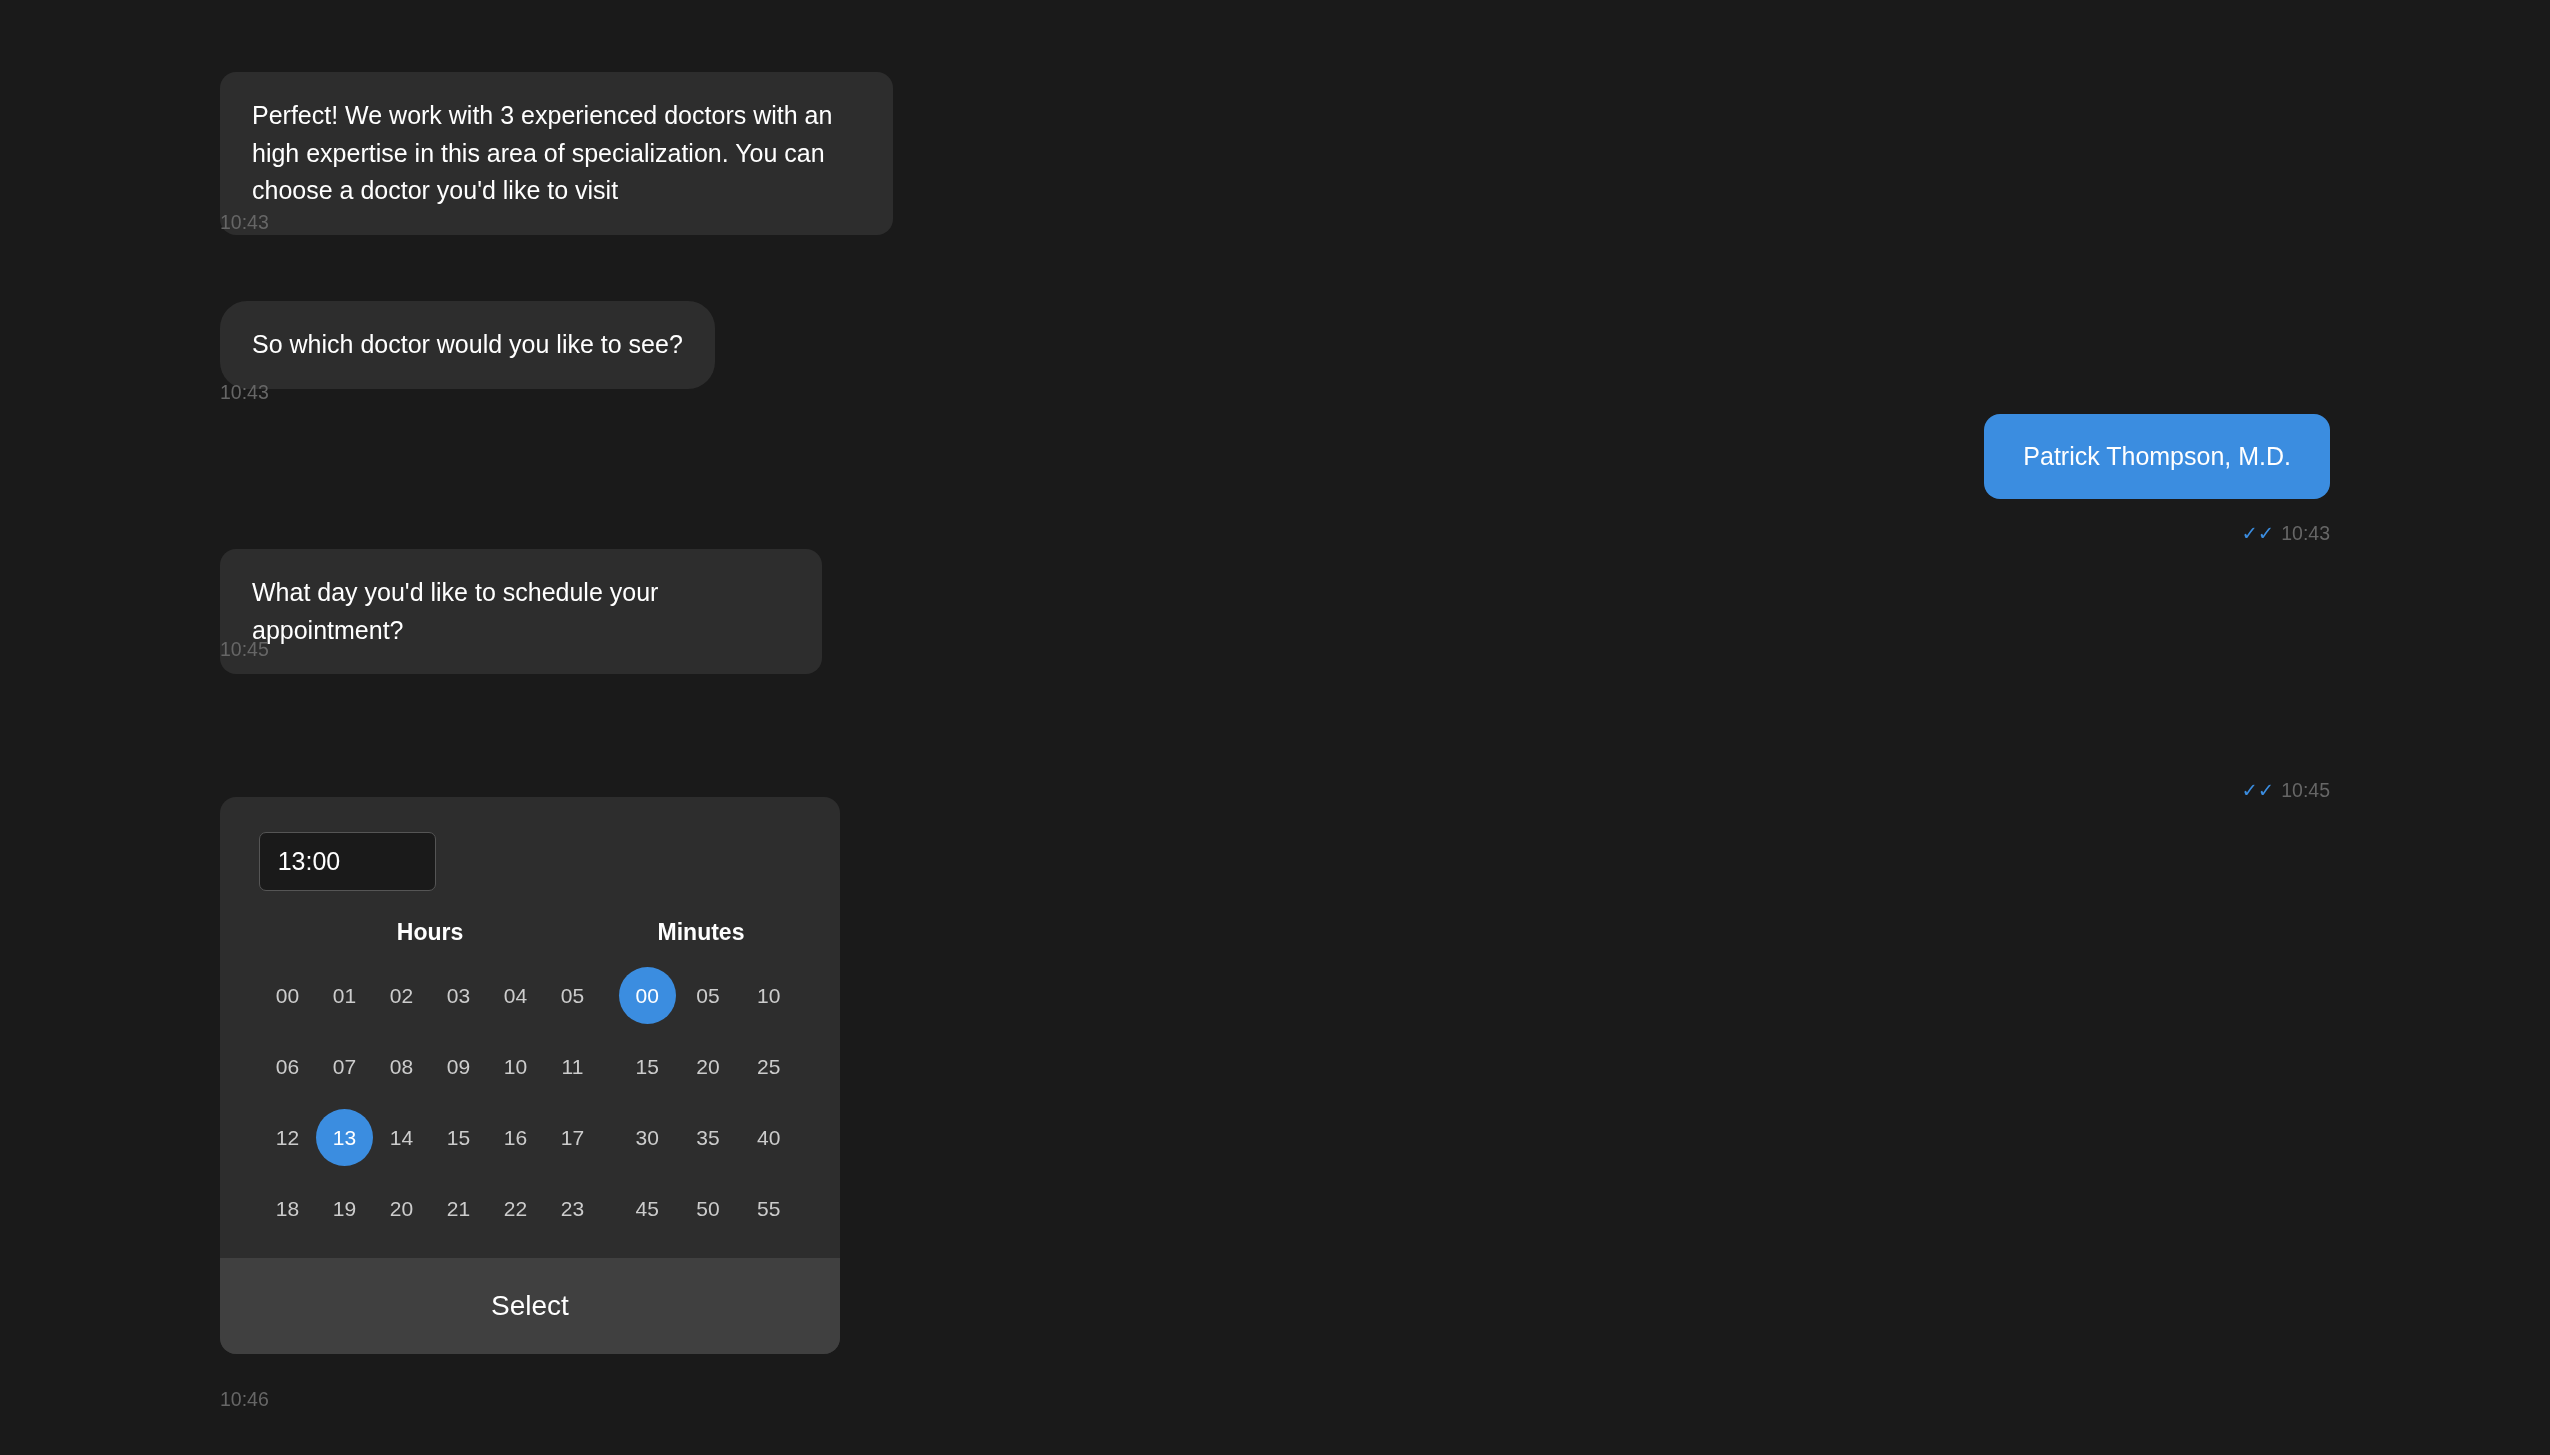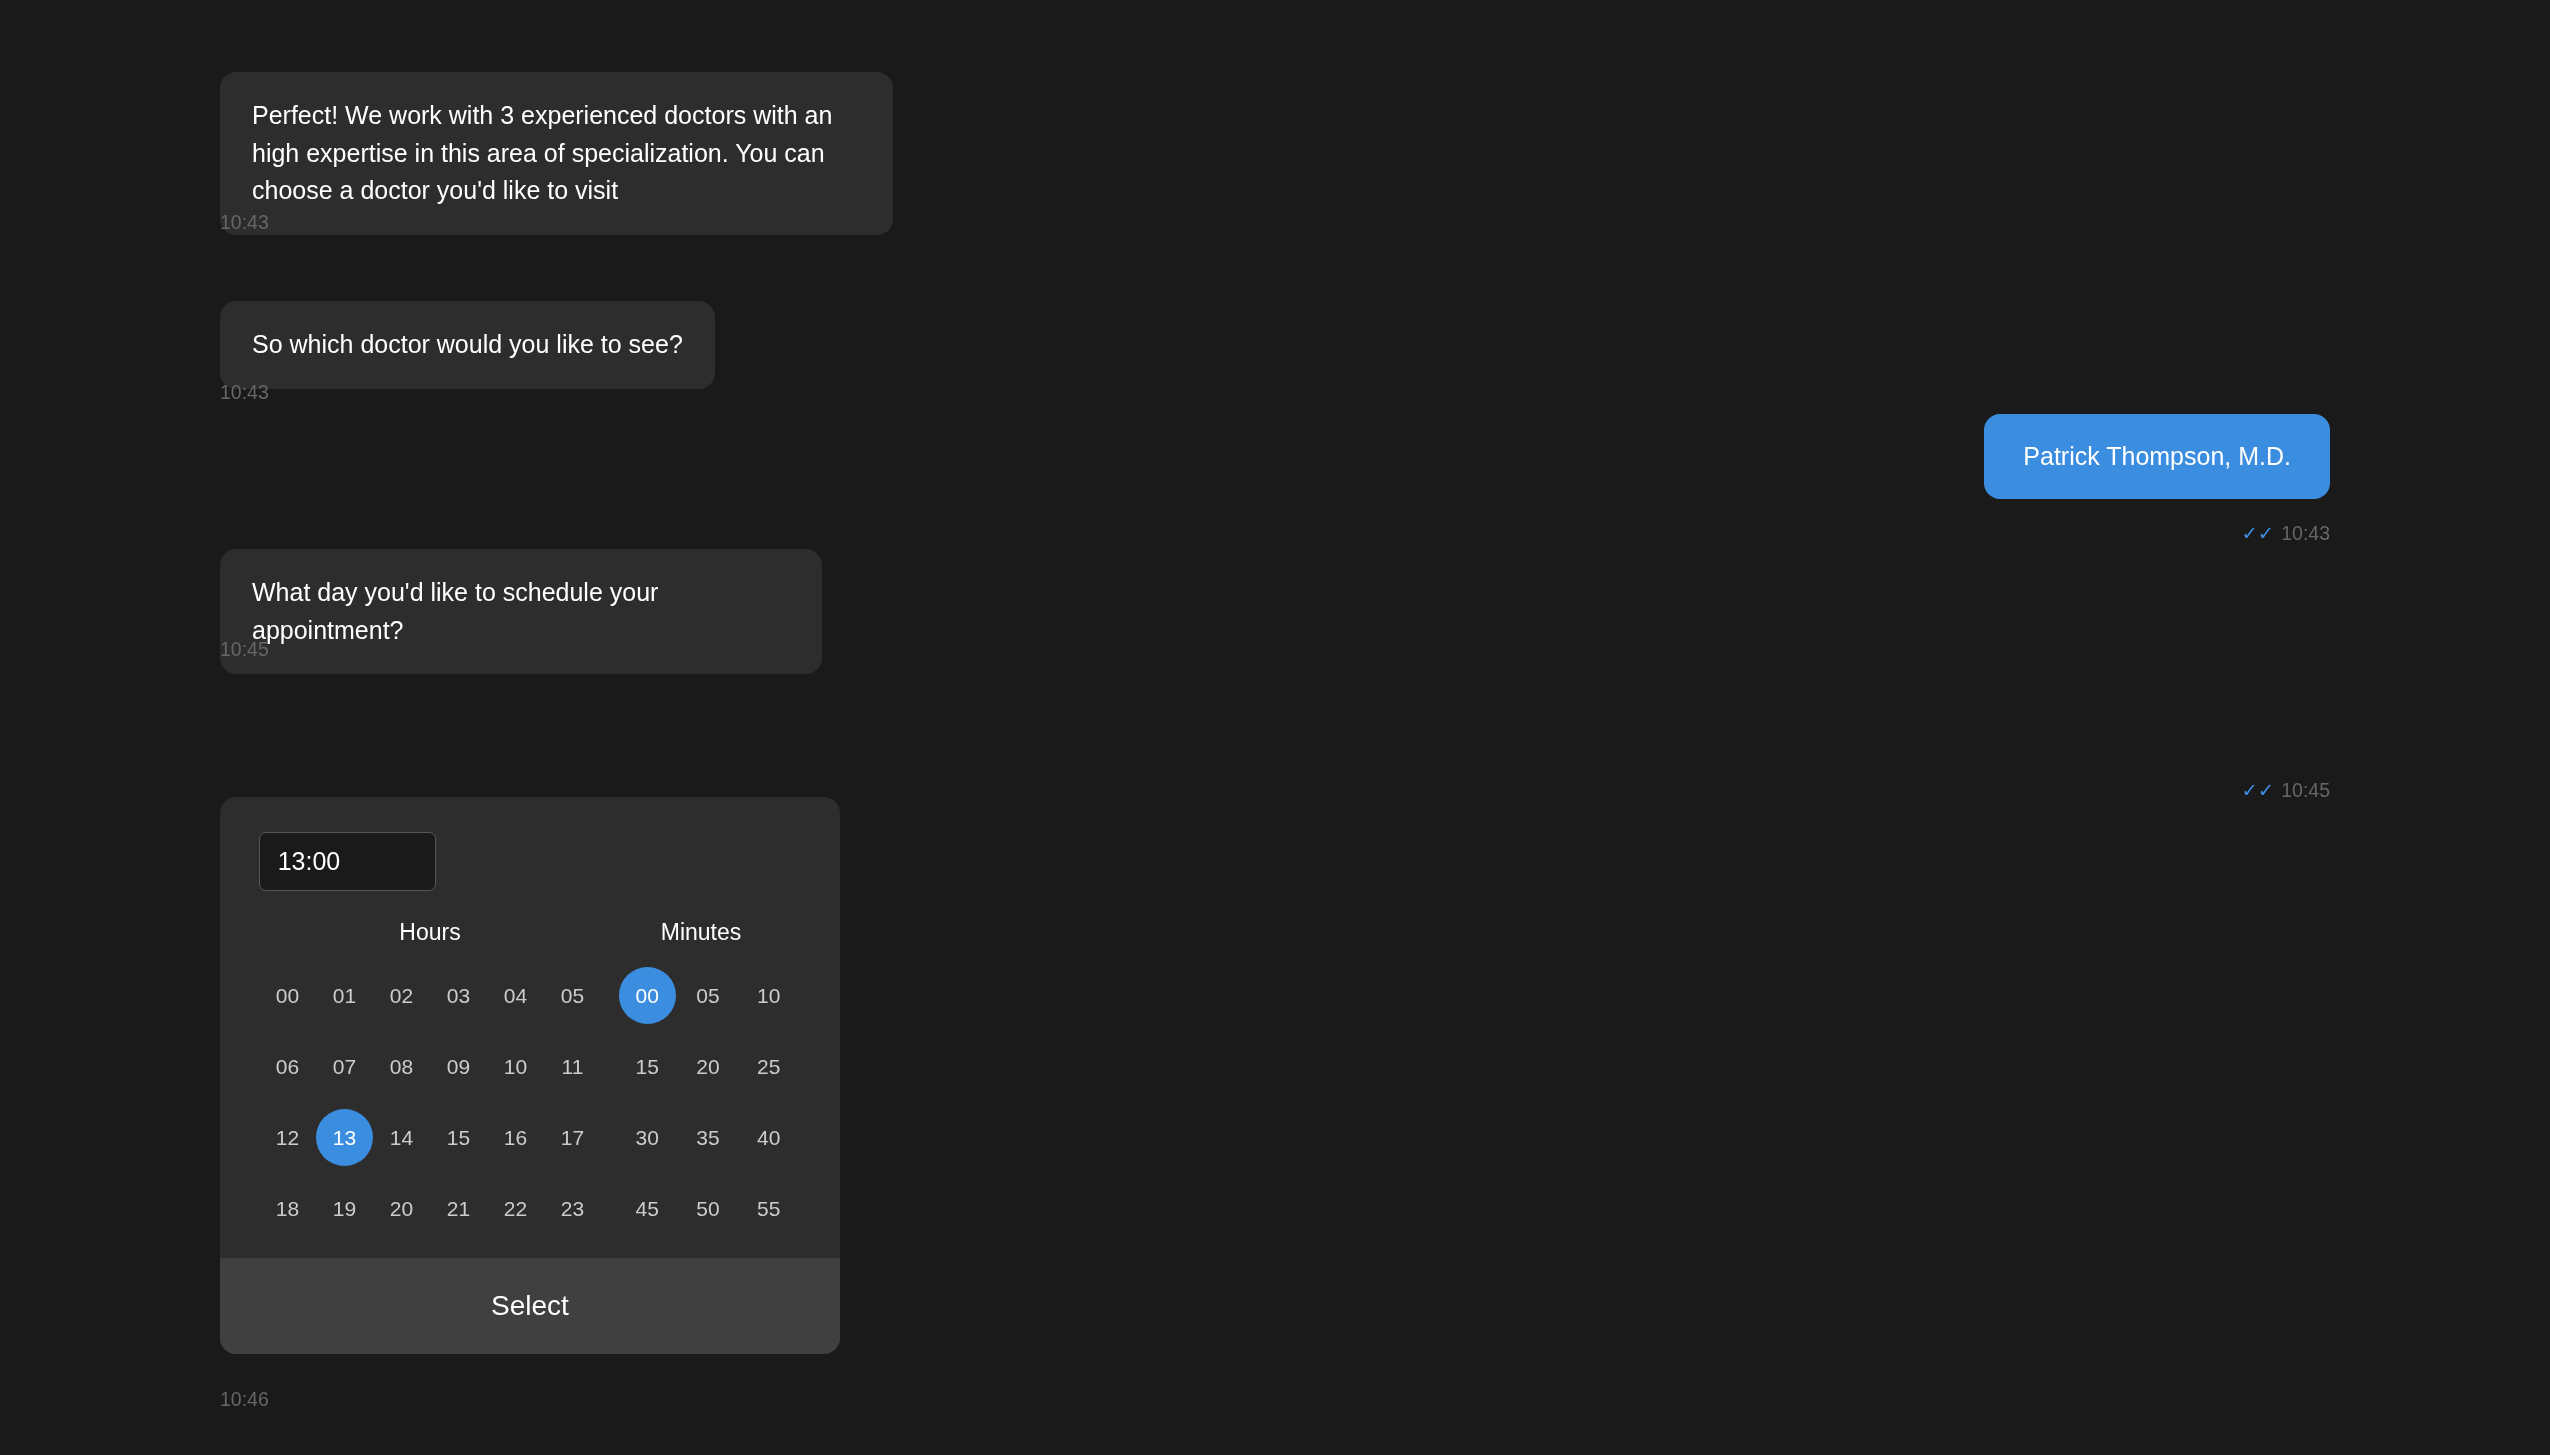--- a/index.html
+++ b/index.html
@@ -109,21 +109,21 @@
       flex: 1;
     }
 
     .minutes-col {
       flex: 1;
     }
 
     .col-header {
       color: #ffffff;
       font-size: 23px;
-      font-weight: 400;
+      font-weight: 700;
       text-align: center;
       margin-bottom: 21px;
     }
 
     .num-grid {
       display: grid;
       grid-template-columns: repeat(6, 1fr);
       gap: 14px 0;
       margin-bottom: 21px;
     }
@@ -170,21 +170,21 @@
 </head>
 <body>
 
 <div class="chat-container">
 
   <div class="bot-bubble" style="top: 72px; max-width: 673px;">
     <span>Perfect! We work with 3 experienced doctors with an high expertise in this area of specialization. You can choose a doctor you'd like to visit</span>
   </div>
   <span class="timestamp" style="top: 211px; left: 220px;">10:43</span>
 
-  <div class="bot-bubble" style="top: 301px; max-width: 514px;">
+  <div class="bot-bubble" style="top: 301px; max-width: 514px; border-radius: 27px;">
     <span>So which doctor would you like to see?</span>
   </div>
   <span class="timestamp" style="top: 381px; left: 220px;">10:43</span>
 
   <div class="user-bubble" style="top: 414px;">
     <span>Patrick Thompson, M.D.</span>
   </div>
   <div class="user-timestamp" style="top: 522px;">
     <span class="double-check">✓✓</span>
     <span>10:43</span>

